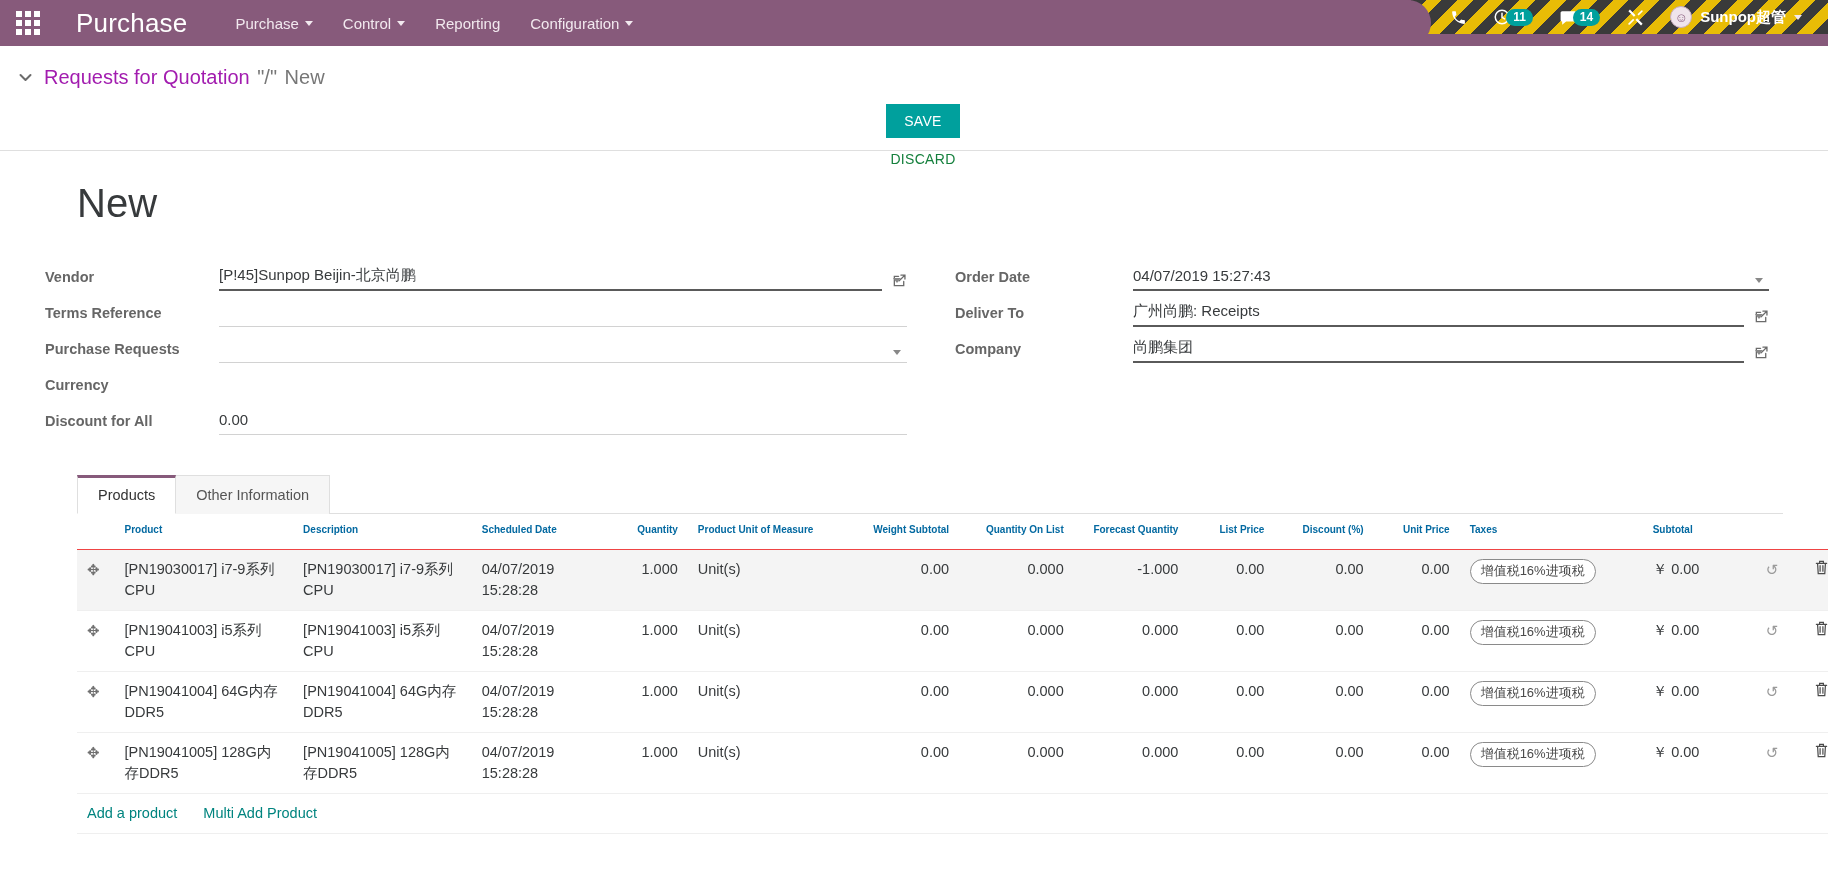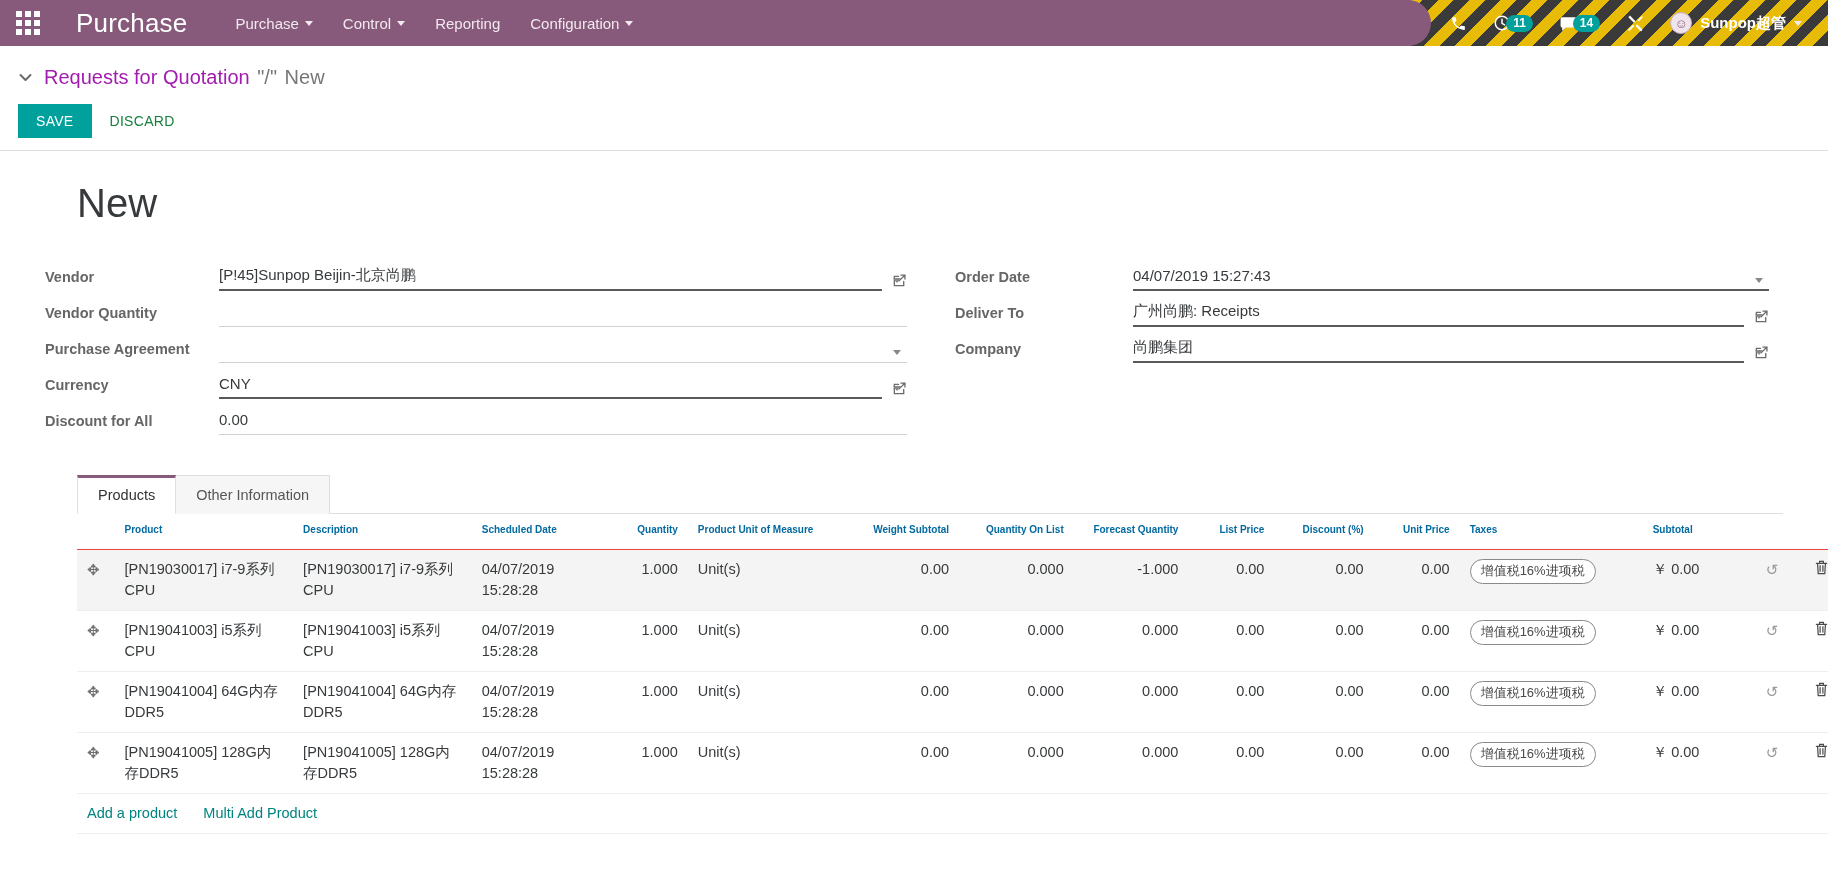--- a/index.html
+++ b/index.html
@@ -35,21 +35,21 @@
     display: flex; align-items: center; gap: 6px; white-space: nowrap;
   }
   .caret {
     width: 0; height: 0; border-left: 4.5px solid transparent;
     border-right: 4.5px solid transparent; border-top: 5px solid #f2e9ef;
     display: inline-block;
   }
 
   
   .nav-right {
-    position: absolute; right: 0; top: 0; height: 46px;
+    position: absolute; right: 0; top: 0; height: 34px;
     display: flex; align-items: center; gap: 0px; padding: 0 14px 0 26px;
     background: repeating-linear-gradient(
       -45deg, #3a3a3a 0 11px, #3a3a3a 11px 11px,
       #e8bc06 11px 22px, #e8bc06 22px 22px);
   }
   .nav-right::before {
     content: ""; position: absolute; left: -20px; top: 0;
     width: 40px; height: 46px; background: #875A7B;
     border-radius: 0 24px 24px 0;
   }
@@ -84,21 +84,21 @@
     color: #6b6b6b; font-size: 15px; cursor: pointer;
     width: 14px; display: flex; align-items: center; justify-content: center;
   }
   .bc-text { font-size: 20px; white-space: nowrap; }
   .bc-link { color: #a21caf; cursor: pointer; }
   .bc-sep { color: #777; margin: 0 2px; }
   .bc-current { color: #777; }
 
   .btn-row {
     display: flex; align-items: center; gap: 4px;
-    padding-left: 18px; margin-top: 12px; height: 34px;
+    padding-left: 18px; margin-top: 12px; height: 34px; flex-direction: column;
   }
   .btn-save {
     background: #00A09D; color: #fff; border: none;
     font-size: 14px; font-weight: 500; letter-spacing: .3px;
     padding: 9px 18px; cursor: pointer; font-family: inherit;
   }
   .btn-discard {
     background: transparent; color: #15803d; border: none;
     font-size: 14px; font-weight: 500; letter-spacing: .3px;
     padding: 9px 14px; cursor: pointer; font-family: inherit;
@@ -301,46 +301,36 @@
           <span class="ext-link">
             <svg width="15" height="15" viewBox="0 0 16 16" fill="none" stroke="#6b6b6b" stroke-width="1.4">
               <path d="M12.5 9v4.5H2.5V3.5H7" stroke-linecap="round"></path>
               <path d="M9.5 2.2h4.3v4.3M13.6 2.4L7.6 8.4" stroke-linecap="round"></path>
             </svg>
           </span>
         </div>
       </div>
 
       <div class="field-row">
-        <div class="flabel">Vendor Quantity</div>
+        <div class="flabel">Terms Reference</div>
         <div class="fctl">
           <input class="finput" type="text" value="" style="">
         </div>
       </div>
 
       <div class="field-row">
-        <div class="flabel">Purchase Agreement</div>
+        <div class="flabel">Purchase Requests</div>
         <div class="fctl">
           <input class="finput" type="text" value="" style="">
           <span class="dd-caret"></span>
         </div>
       </div>
 
       <div class="field-row">
         <div class="flabel">Currency</div>
-        <div class="fctl">
-          <input class="finput filled" type="text" value="CNY" style="">
-          <span class="dd-caret"></span>
-          <span class="ext-link">
-            <svg width="15" height="15" viewBox="0 0 16 16" fill="none" stroke="#6b6b6b" stroke-width="1.4">
-              <path d="M12.5 9v4.5H2.5V3.5H7" stroke-linecap="round"></path>
-              <path d="M9.5 2.2h4.3v4.3M13.6 2.4L7.6 8.4" stroke-linecap="round"></path>
-            </svg>
-          </span>
-        </div>
       </div>
 
       <div class="field-row">
         <div class="flabel">Discount for All</div>
         <div class="fctl">
           <input class="finput" type="text" value="0.00" style="">
         </div>
       </div>
     </div>
 

